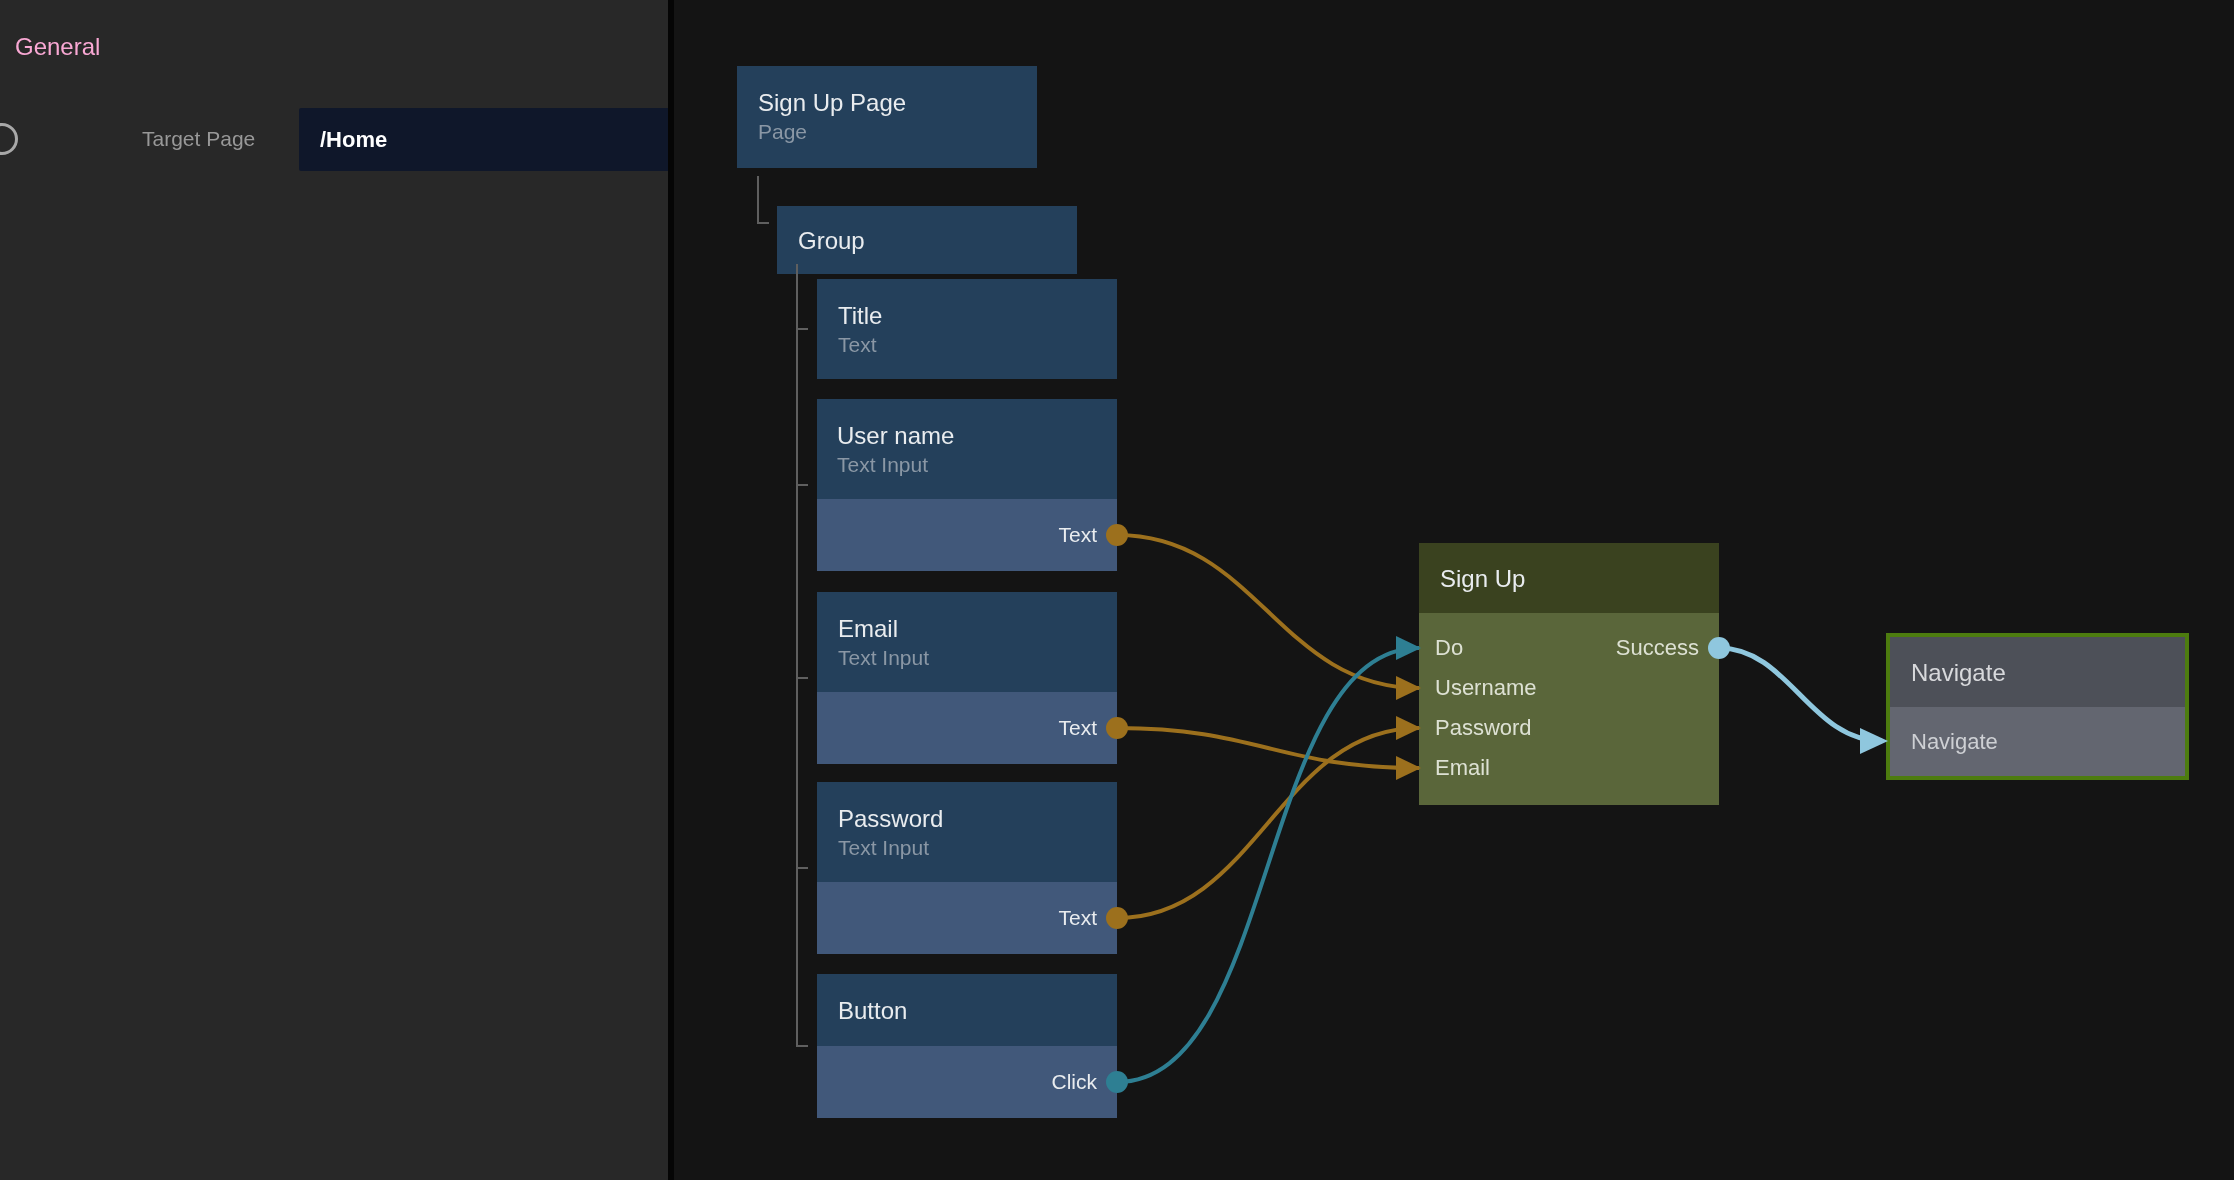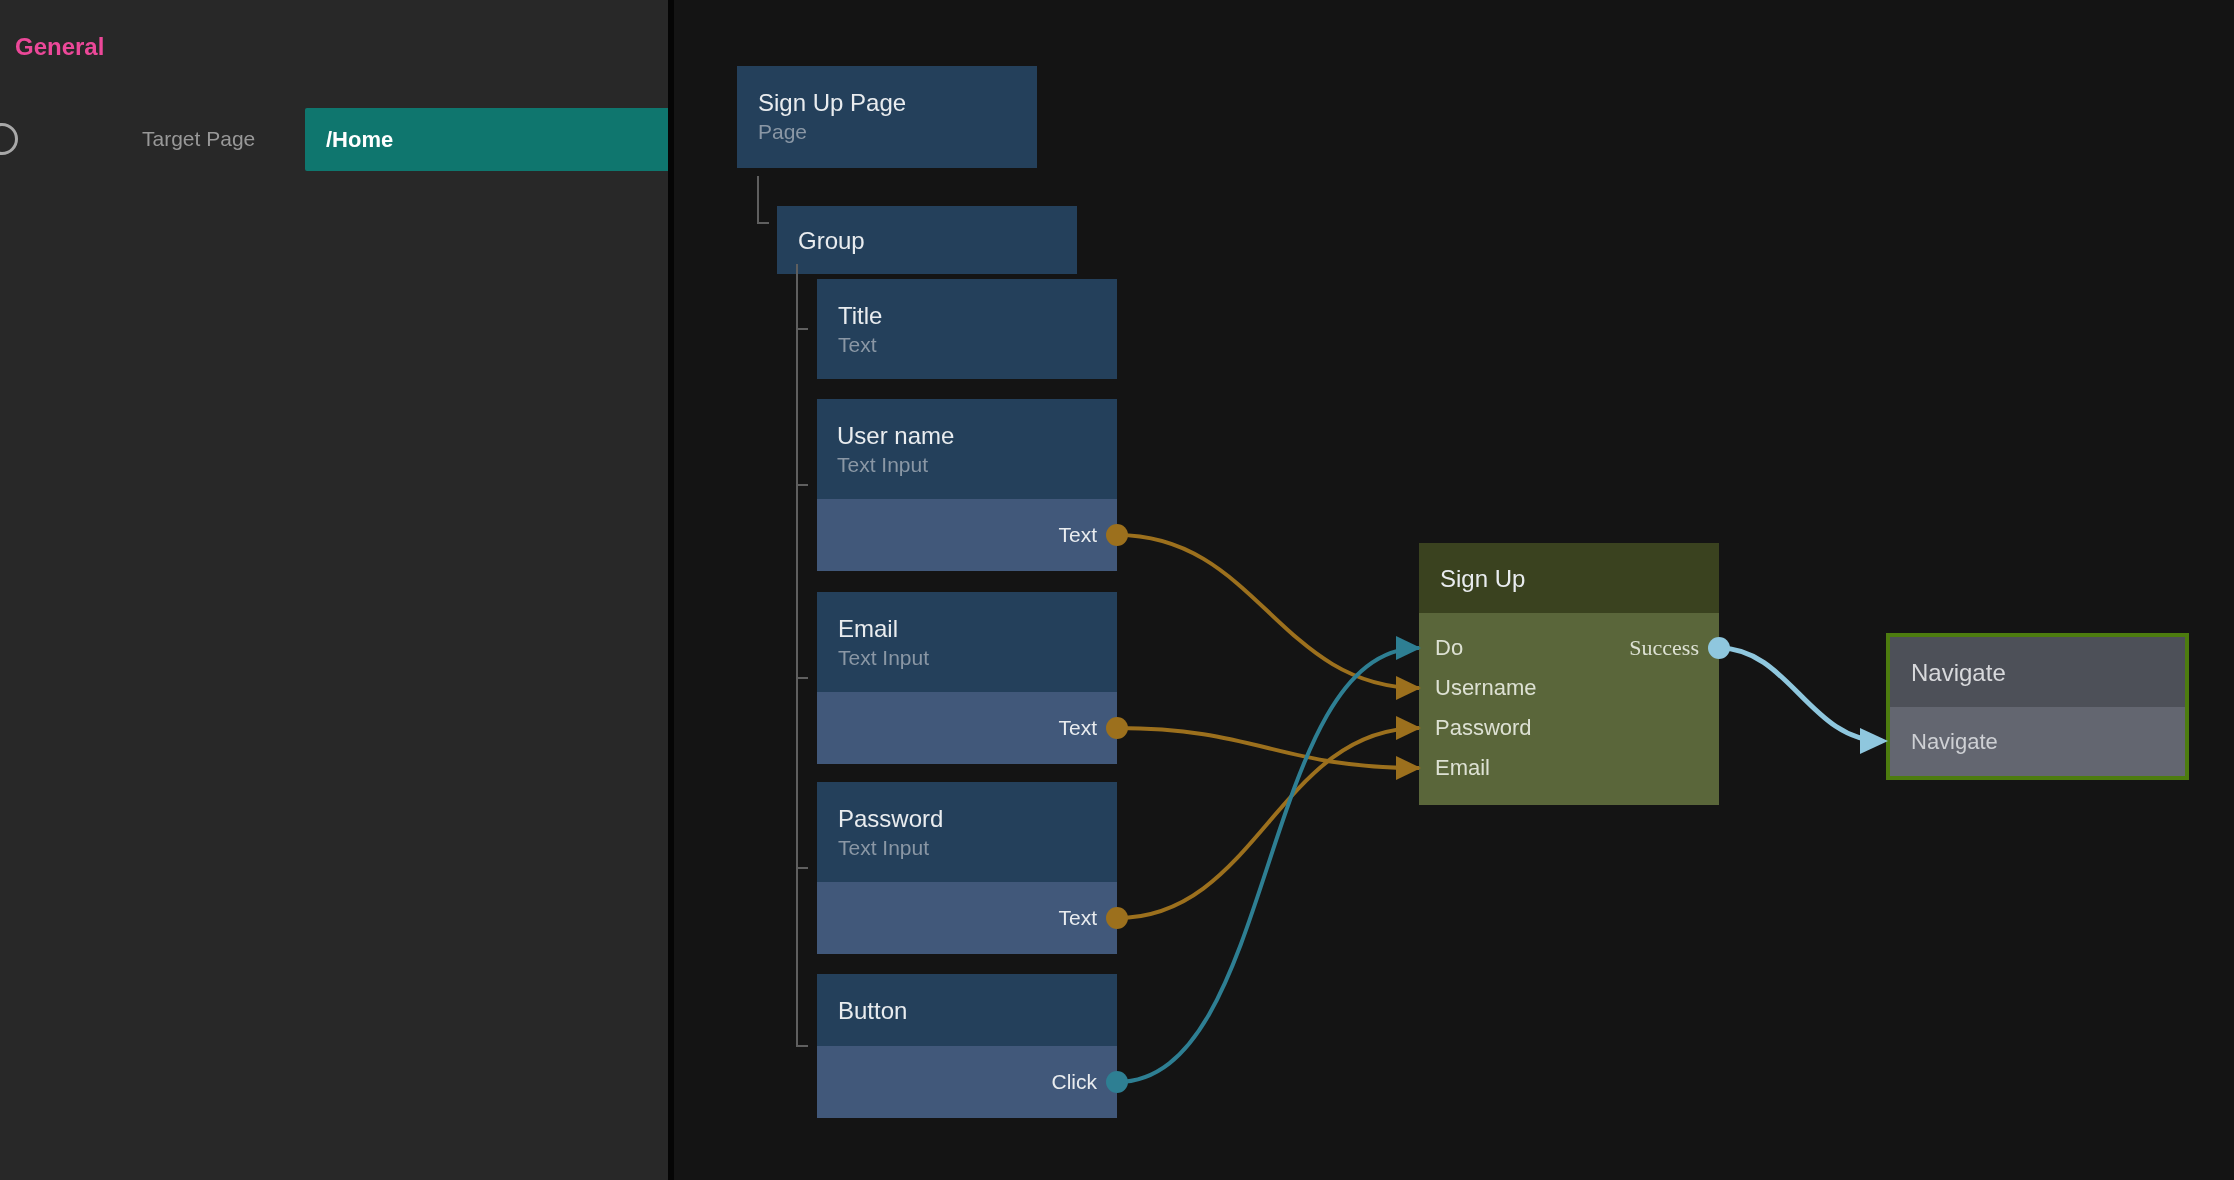--- a/index.html
+++ b/index.html
@@ -2,49 +2,49 @@
 <html><head>
 <meta charset="utf-8">
 <style>
   html,body{margin:0;padding:0;background:#000;}
   #screen{position:relative;width:2234px;height:1180px;overflow:hidden;
           background:#131313;font-family:"Liberation Sans",sans-serif;}
 
   
   #panel{position:absolute;left:0;top:0;width:668px;height:1180px;background:#282828;}
   #panel-divider{position:absolute;left:668px;top:0;width:6px;height:1180px;background:#050505;}
-  .panel-title{position:absolute;left:15px;top:33px;font-size:24px;font-weight:700;color:#ec4899;}
+  .panel-title{position:absolute;left:15px;top:33px;font-size:24px;font-weight:400;color:#f9a8d4;}
   .ring-icon{position:absolute;left:-14px;top:123px;width:26px;height:26px;border:3px solid #a8a8a8;
              border-radius:50%;}
   .field-label{position:absolute;left:142px;top:126px;font-size:21px;line-height:26px;color:#989898;}
-  .field-input{position:absolute;left:299px;top:108px;width:418px;height:63px;background:#0f766e;
+  .field-input{position:absolute;left:299px;top:108px;width:418px;height:63px;background:#0f172a;
                color:#ffffff;font-size:22px;font-weight:700;display:flex;align-items:center;
                padding-left:21px;box-sizing:border-box;border:none;border-radius:2px;
-               font-family:"Liberation Sans",sans-serif;margin-left:6px;}
+               font-family:"Liberation Sans",sans-serif;}
 
   
   #canvas{position:absolute;left:674px;top:0;width:1560px;height:1180px;background:#141414;}
 
   .node{position:absolute;box-sizing:border-box;}
   .hdr{box-sizing:border-box;padding-left:21px;}
   .hdr.sub{padding-top:21px;}
   .hdr .t{display:block;font-size:24px;line-height:31px;color:#e9ecef;}
   .hdr .s{display:block;font-size:21px;line-height:27px;color:#8a97a5;}
   .hdr.only{display:flex;align-items:center;}
 
   .blue-hdr{background:#24405b;}
   .port-row{background:#41587a;height:72px;display:flex;align-items:center;
             justify-content:flex-end;padding-right:20px;box-sizing:border-box;}
   .port-row .p{font-size:21px;color:#e9ecef;}
 
   
   #node-signup .hdr{background:#3a421f;height:70px;align-items:center;}
   #node-signup .body{background:#5a663a;height:192px;position:relative;padding-top:15px;box-sizing:border-box;}
   .in-port{display:block;height:40px;line-height:40px;padding-left:16px;font-size:22px;color:#dde1d3;}
-  .out-port{position:absolute;top:15px;right:20px;height:40px;line-height:40px;font-size:22px;color:#dde1d3;font-family:Liberation Serif, serif;}
+  .out-port{position:absolute;top:15px;right:20px;height:40px;line-height:40px;font-size:22px;color:#dde1d3;}
 
   
   #node-navigate{border:4px solid #4d7c0f;width:303px;height:147px;}
   #node-navigate .hdr{background:#4d5058;height:70px;display:flex;align-items:center;}
   #node-navigate .hdr .t{color:#d8d9dc;}
   #node-navigate .body{background:#636670;height:69px;display:flex;align-items:center;padding-left:21px;
                        box-sizing:border-box;font-size:22px;color:#ced0d4;}
 
   #wires{position:absolute;left:0;top:0;width:1560px;height:1180px;pointer-events:none;}
 </style>

